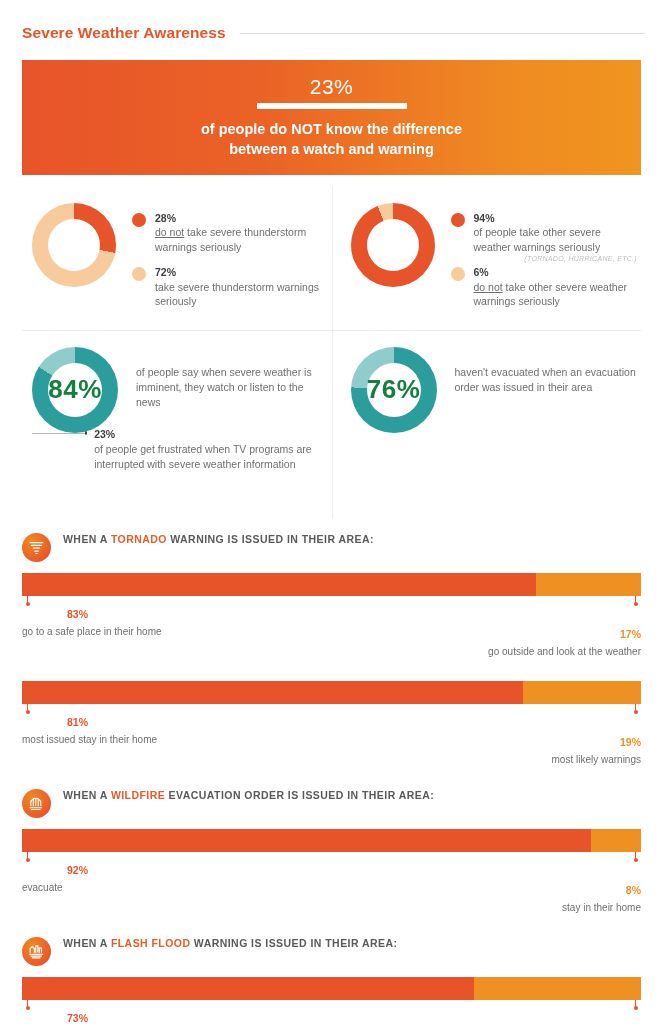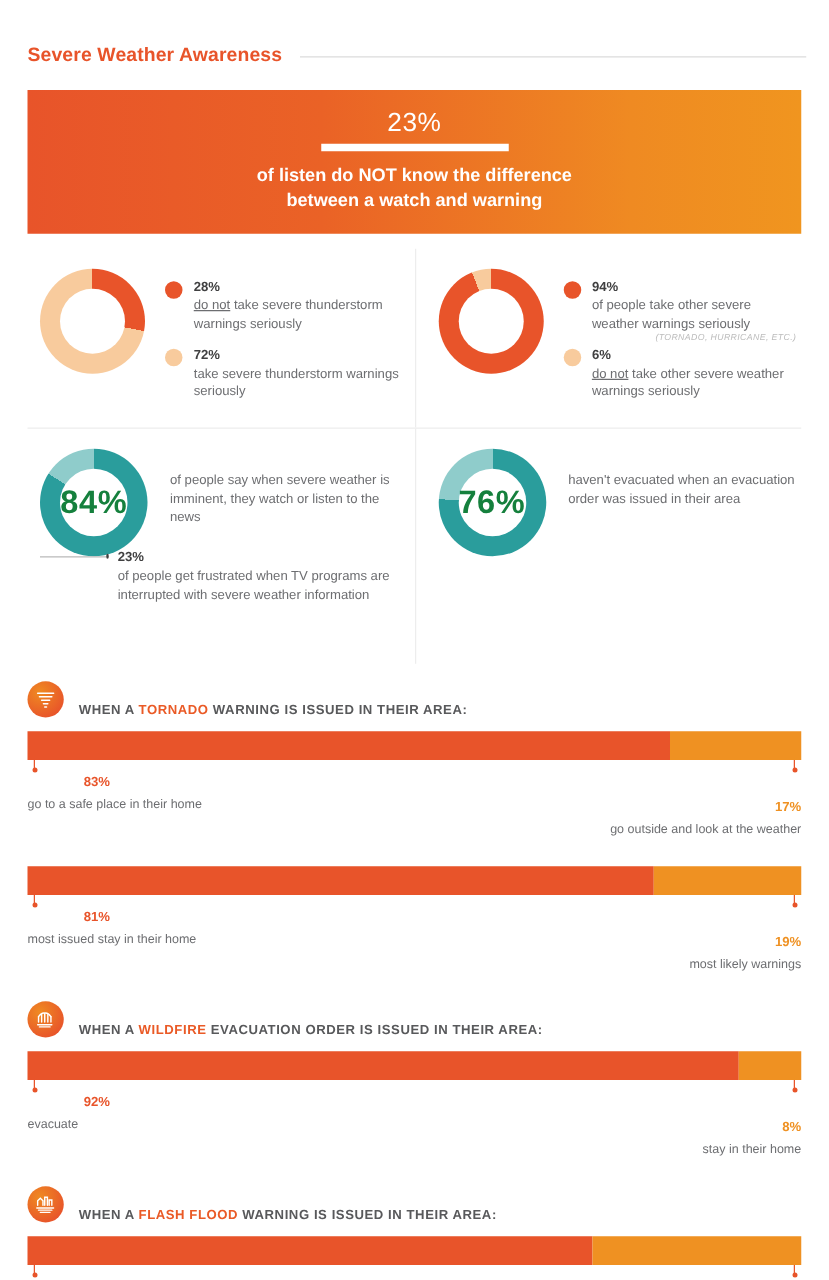--- a/index.html
+++ b/index.html
@@ -9,21 +9,21 @@
     background: #ffffff;
     font-family: "Liberation Sans", sans-serif;
     color: #58595b;
     overflow: hidden;
   }
 
   
   .header {
     display: flex;
     align-items: center;
-    padding: 36px 18px 0 22px;
+    padding: 24px 18px 0 22px;
     gap: 14px;
   }
   .header-title {
     font-size: 15.5px;
     font-weight: bold;
     color: #e8542a;
     letter-spacing: 0.1px;
     white-space: nowrap;
   }
   .header-rule {
@@ -141,21 +141,21 @@
     align-items: flex-start;
   }
   .callout-line { width: 94px; height: 1px; background: #b9b9b9; margin-top: 6px; }
   .callout-dot { width: 4px; height: 4px; border-radius: 50%; background: #404041; margin-top: 4.5px; }
   .callout-text { font-size: 10.5px; line-height: 1.42; color: #6d6e71; padding-left: 7px; }
   .callout-text b { color: #404041; font-size: 10.5px; }
 
   
   .hazards { margin: 14px 22px 0 22px; }
   .hazard { margin-bottom: 22px; }
-  .hazard-head { display: flex; align-items: flex-end; gap: 12px; margin-bottom: 11px; }
+  .hazard-head { display: flex; align-items: flex-start; gap: 12px; margin-bottom: 11px; }
   .hazard-icon {
     width: 29px; height: 29px;
     border-radius: 50%;
     background: radial-gradient(circle at 34% 30%, #ef8a22 0%, #e8542a 78%);
     display: flex; align-items: center; justify-content: center;
     flex: 0 0 auto;
   }
   .hazard-title {
     font-size: 10.5px;
     font-weight: bold;
@@ -196,21 +196,21 @@
 <body>
 
 <div class="header">
   <div class="header-title">Severe Weather Awareness</div>
   <div class="header-rule"></div>
 </div>
 
 <div class="hero">
   <div class="hero-pct">23%</div>
   <div class="hero-bar"></div>
-  <div class="hero-line">of listen do NOT know the difference</div>
+  <div class="hero-line">of people do NOT know the difference</div>
   <div class="hero-line">between a watch and warning</div>
 </div>
 
 <div class="panels">
 
   <div class="panel-row row1">
 
     <div class="panel left">
       <div class="donut" id="donut-ts" style="width: 84px; height: 84px; background: conic-gradient(rgb(232, 84, 42) 0deg, rgb(232, 84, 42) 100.8deg, rgb(248, 203, 157) 100.8deg, rgb(248, 203, 157) 360deg);">
         <div class="hole" style="width:52px;height:52px;"></div>

